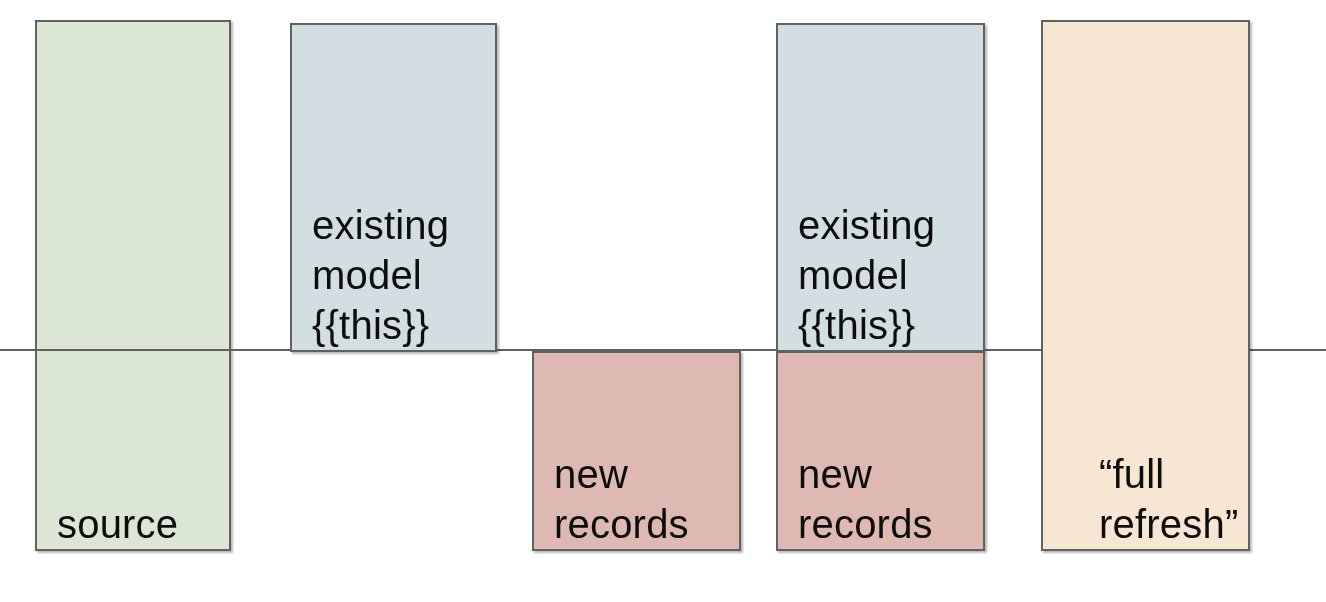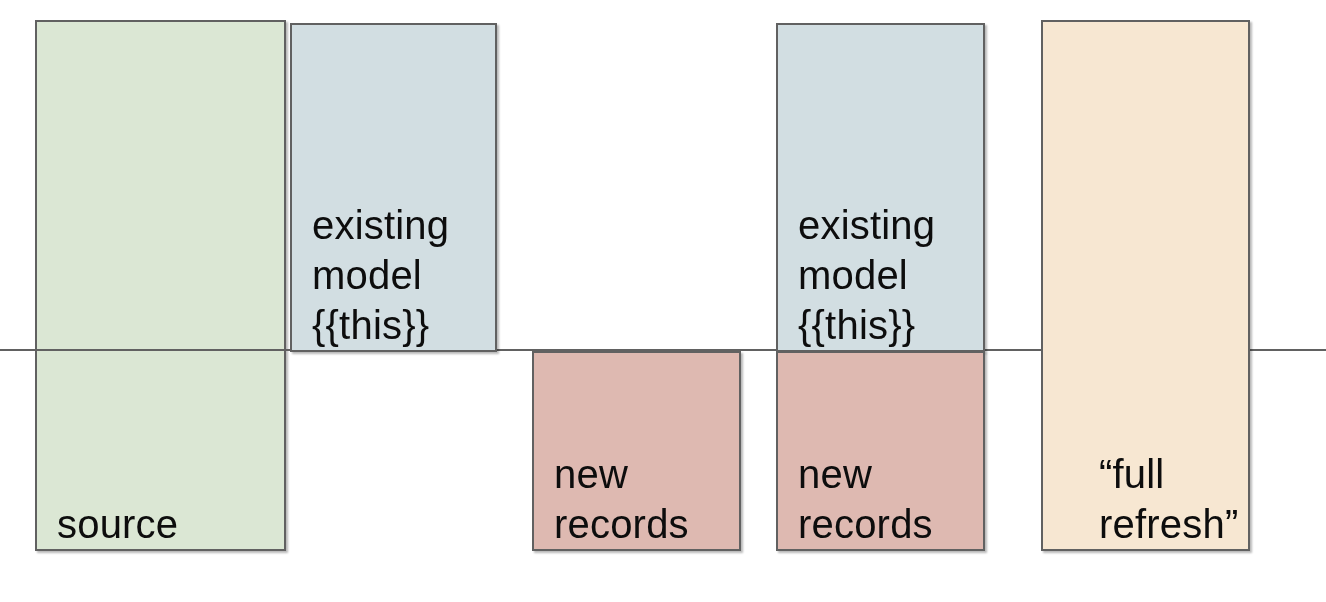--- a/index.html
+++ b/index.html
@@ -37,21 +37,21 @@
     display: block;
     padding-left: 20px;
     padding-right: 6px;
     font-size: 40px;
     line-height: 50px;
     color: #0d0d0d;
     white-space: pre-line;
     letter-spacing: 0.2px;
   }
   
-  .box-source          { left: 35px;   top: 20px;  width: 251px; height: 531px; z-index: 1; }
+  .box-source          { left: 35px;   top: 20px;  width: 196px; height: 531px; z-index: 1; }
   .box-model-left      { left: 290px;  top: 23px;  width: 207px; height: 329px; }
   .box-records-left    { left: 532px;  top: 351px; width: 209px; height: 200px; }
   .box-model-right     { left: 776px;  top: 23px;  width: 209px; height: 329px; }
   .box-records-right   { left: 776px;  top: 351px; width: 209px; height: 200px; }
   .box-full-refresh    { left: 1041px; top: 20px;  width: 209px; height: 531px; }
 </style>
 </head>
 <body>
 
 <div class="canvas">

